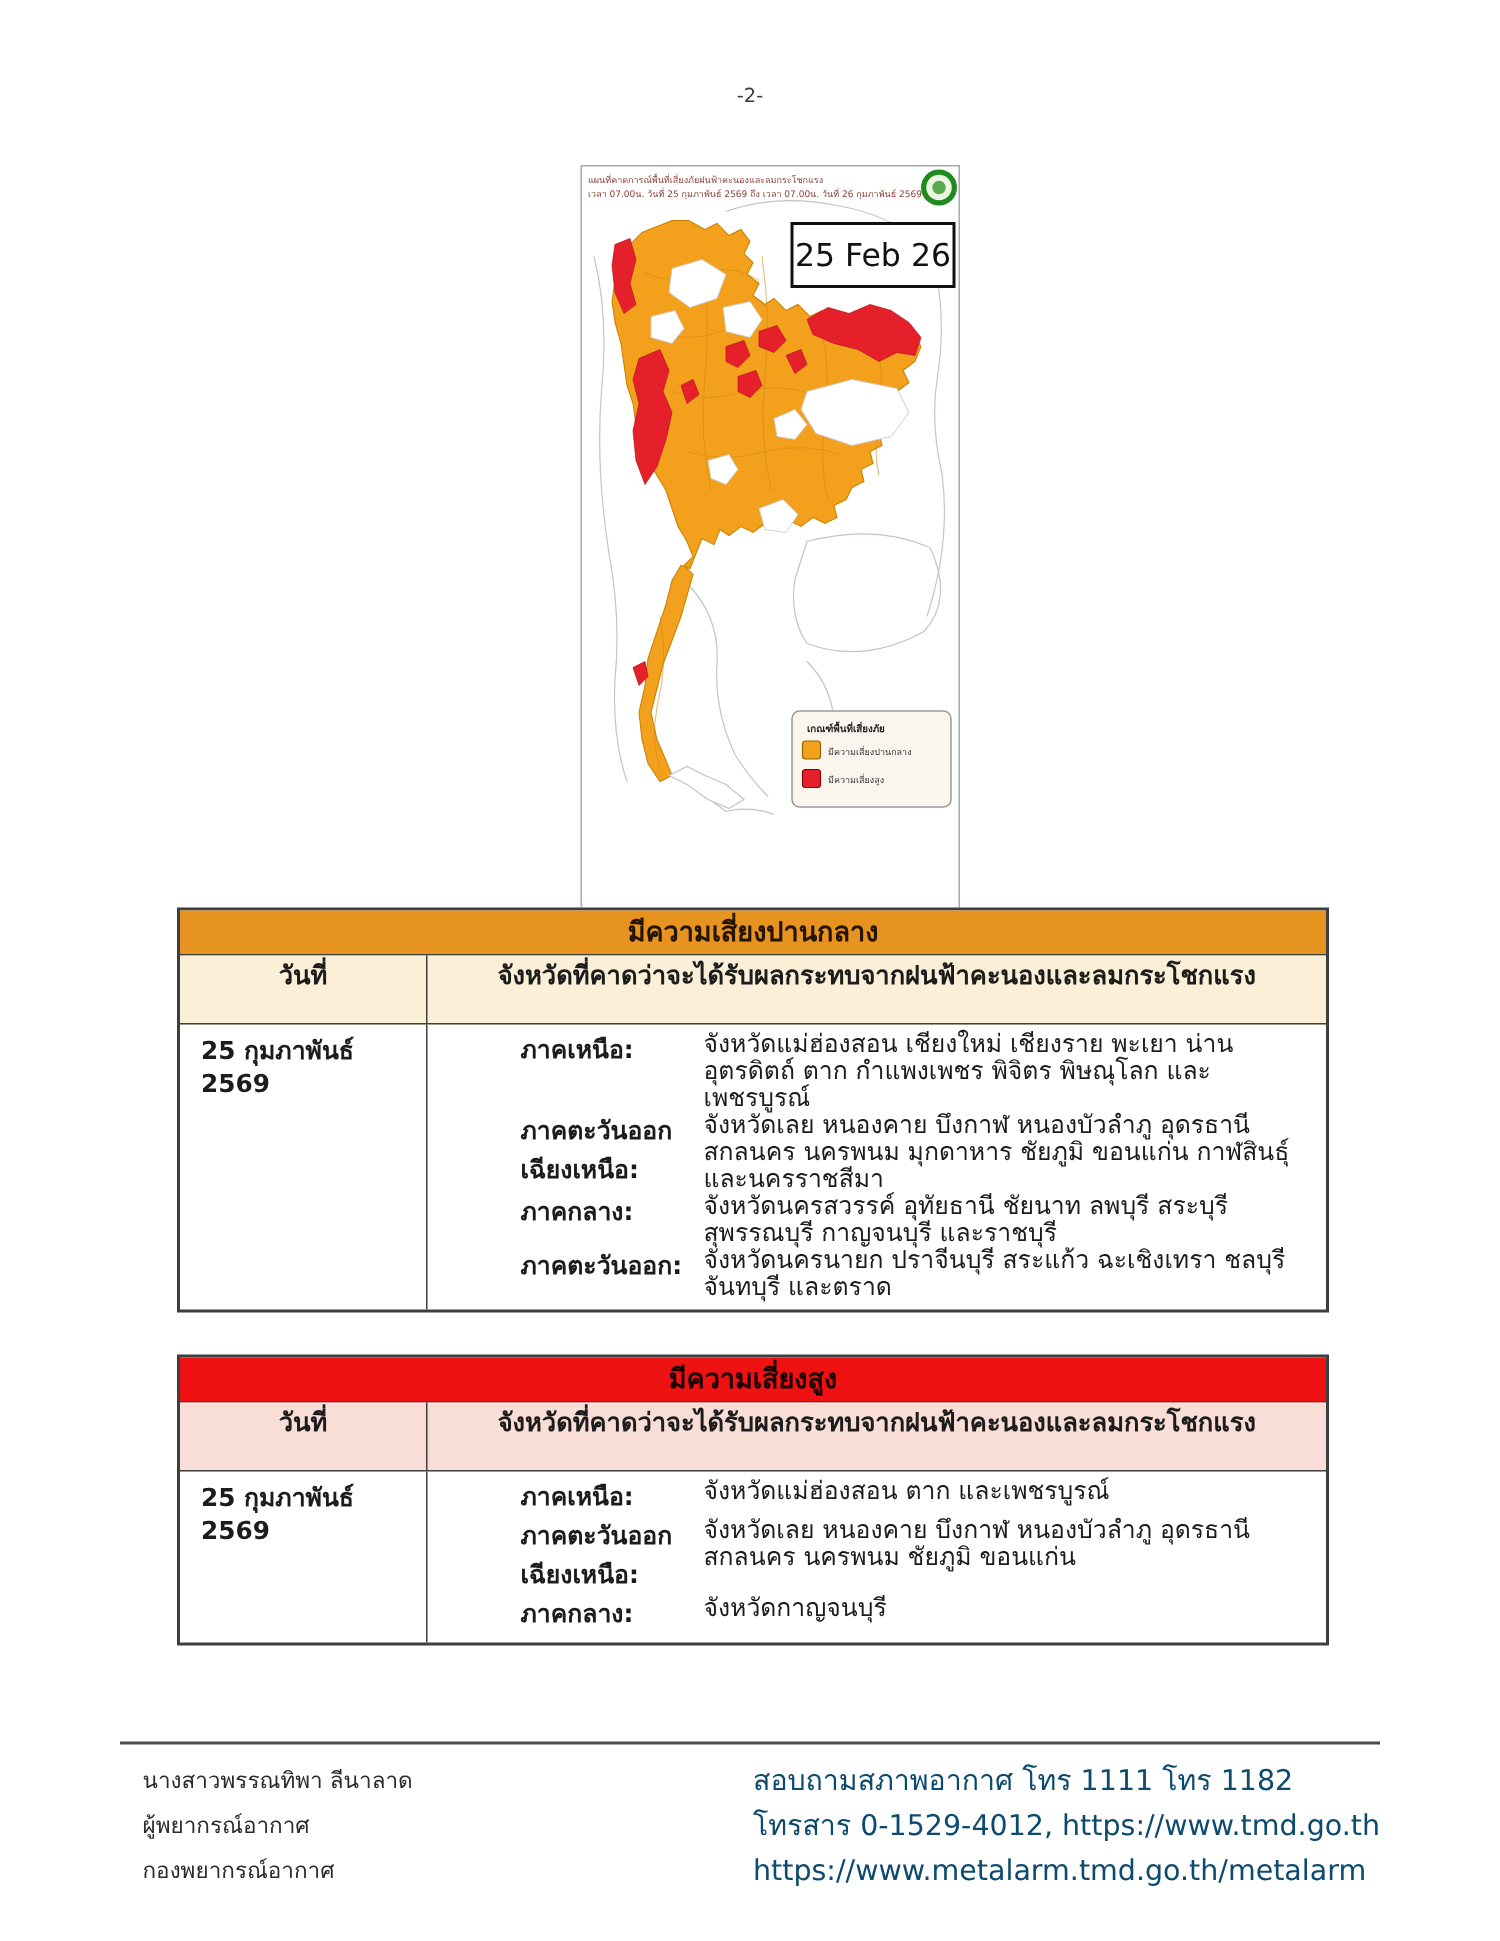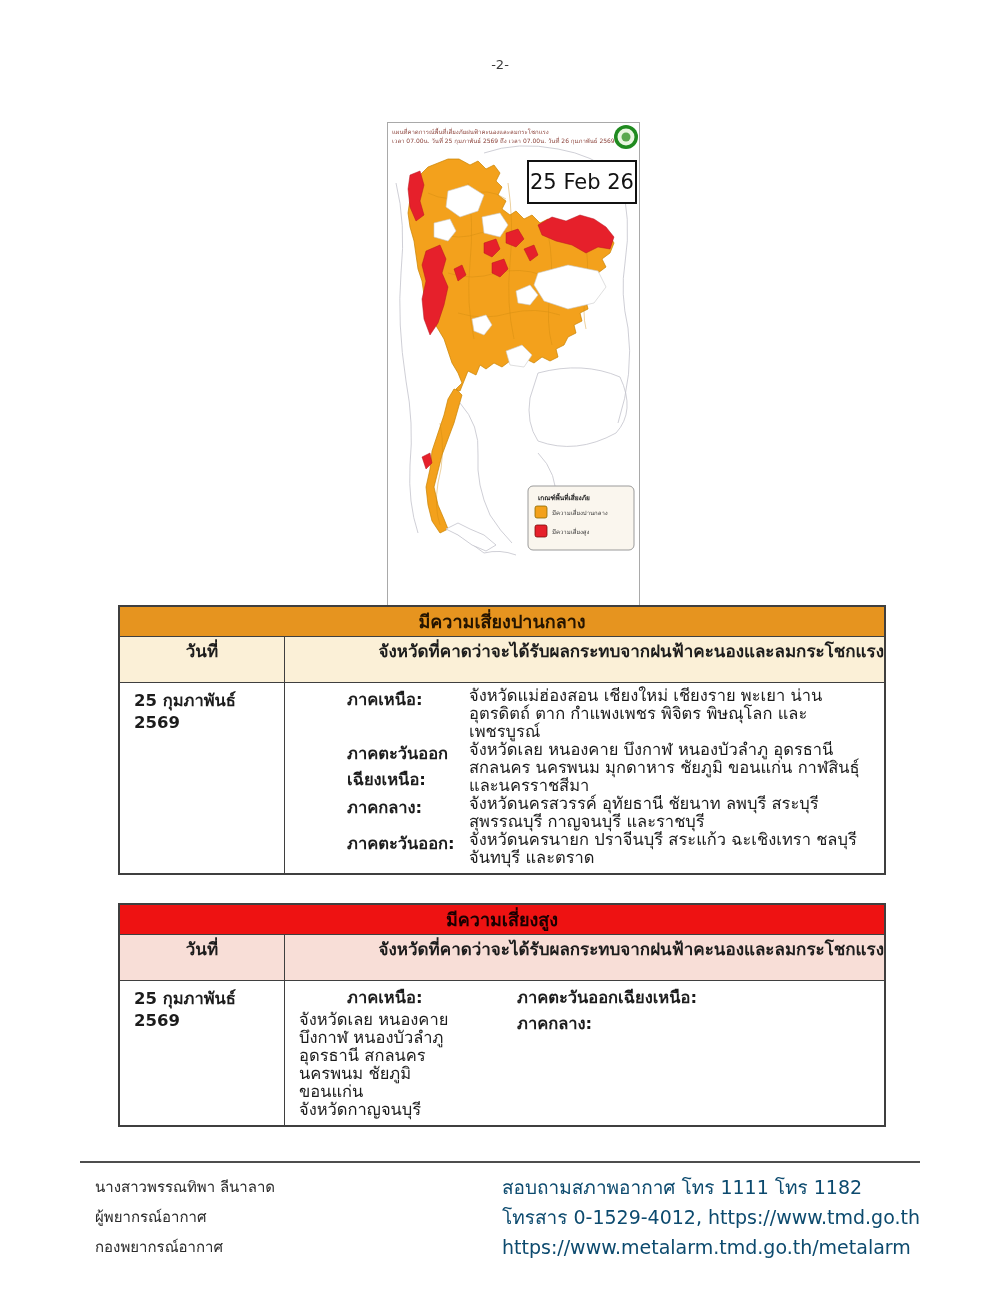--- a/index.html
+++ b/index.html
@@ -5,37 +5,37 @@
   * { margin:0; padding:0; box-sizing:border-box; }
   html,body { width:1000px; height:1294px; background:#ffffff;
     font-family:"DejaVu Sans","Liberation Sans",sans-serif; color:#1c1c1c; }
   .page { position:relative; width:1000px; height:1294px; background:#fff; overflow:hidden; }
 
   .page-number { position:absolute; top:57px; left:0; width:1000px; text-align:center;
     font-size:13px; color:#3c3c3c; }
 
   
   .map-wrap { position:absolute; left:387px; top:110px; width:253px; height:552px;
-    border:1px solid #a9a9a9; background:#fff;margin-top:12px; }
+    border:1px solid #a9a9a9; background:#fff; }
   .map-wrap svg { display:block; }
 
   
   .risk-table { position:absolute; left:118px; width:768px; border:2px solid #3f3f3f; background:#fff; }
   .tbl-moderate { top:605px; }
   .tbl-high { top:903px; }
   .tbl-title { height:30px; line-height:30px; text-align:center; font-weight:bold;
     font-size:18px; color:#241400; border-bottom:1px solid #3f3f3f; }
   .tbl-moderate .tbl-title { background:#E6941F; }
   .tbl-high .tbl-title { background:#EE1212; color:#1a0000; }
   .tbl-subheader { display:flex; height:46px; line-height:29px; font-weight:bold;
     font-size:17px; border-bottom:1px solid #3f3f3f; }
   .tbl-moderate .tbl-subheader { background:#FBF0D7; }
   .tbl-high .tbl-subheader { background:#F8DED7; }
   .sub-date { width:165px; text-align:center; border-right:1px solid #3f3f3f; }
-  .sub-prov { flex:1; text-align:right; }
+  .sub-prov { flex:1; text-align:center; }
   .tbl-body { display:flex; font-size:16.5px; }
   .body-date { width:165px; border-right:1px solid #3f3f3f; padding:4px 0 4px 14px;
     font-weight:bold; }
   .body-content { flex:1; padding:4px 10px 6px 14px; }
   .region-grid { display:grid; grid-template-columns:168px 1fr; column-gap:2px; }
   .region-label { font-weight:bold; line-height:26px;margin-left:48px; }
   .region-provinces { line-height:18px; }
 
   
   .footer-rule { position:absolute; left:80px; top:1161px; width:840px; height:2px; background:#4d4d4d; }
@@ -155,20 +155,21 @@
     <div class="tbl-title">มีความเสี่ยงสูง</div>
     <div class="tbl-subheader">
       <div class="sub-date">วันที่</div>
       <div class="sub-prov">จังหวัดที่คาดว่าจะได้รับผลกระทบจากฝนฟ้าคะนองและลมกระโชกแรง</div>
     </div>
     <div class="tbl-body">
       <div class="body-date">25 กุมภาพันธ์ 2569</div>
       <div class="body-content">
         <div class="region-grid">
           <div class="region-label">ภาคเหนือ:</div>
+          <div class="region-provinces">จังหวัดแม่ฮ่องสอน ตาก และเพชรบูรณ์</div>
           <div class="region-label">ภาคตะวันออกเฉียงเหนือ:</div>
           <div class="region-provinces">จังหวัดเลย หนองคาย บึงกาฬ หนองบัวลำภู อุดรธานี สกลนคร นครพนม ชัยภูมิ ขอนแก่น</div>
           <div class="region-label">ภาคกลาง:</div>
           <div class="region-provinces">จังหวัดกาญจนบุรี</div>
         </div>
       </div>
     </div>
   </div>
 
   <div class="footer-rule"></div>

